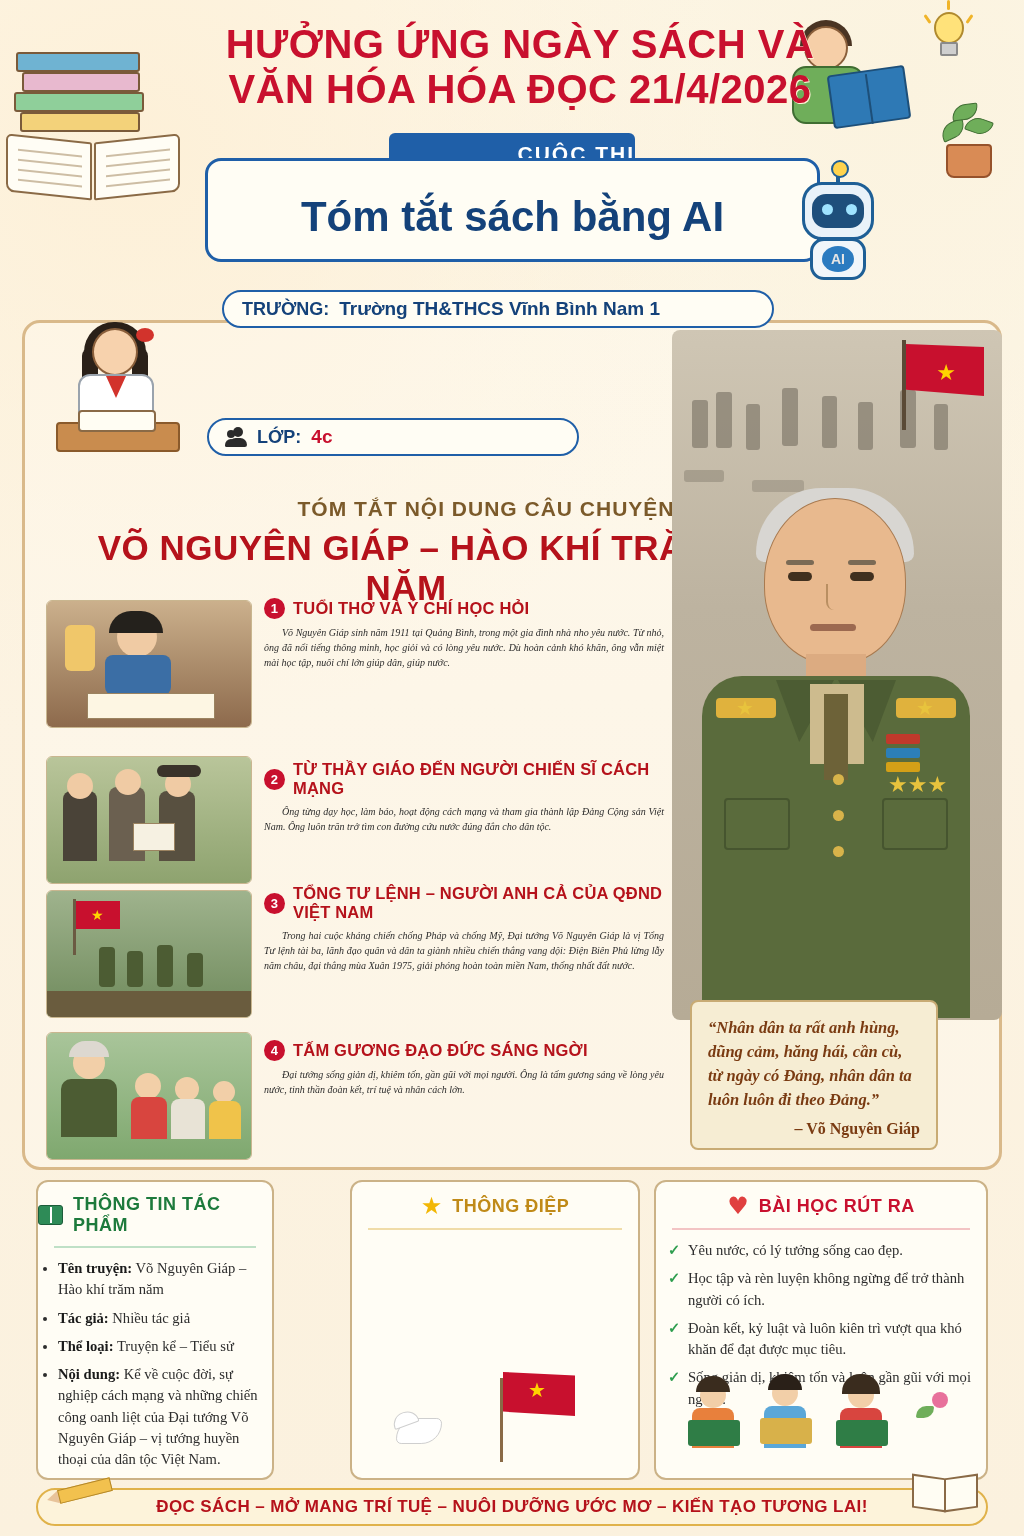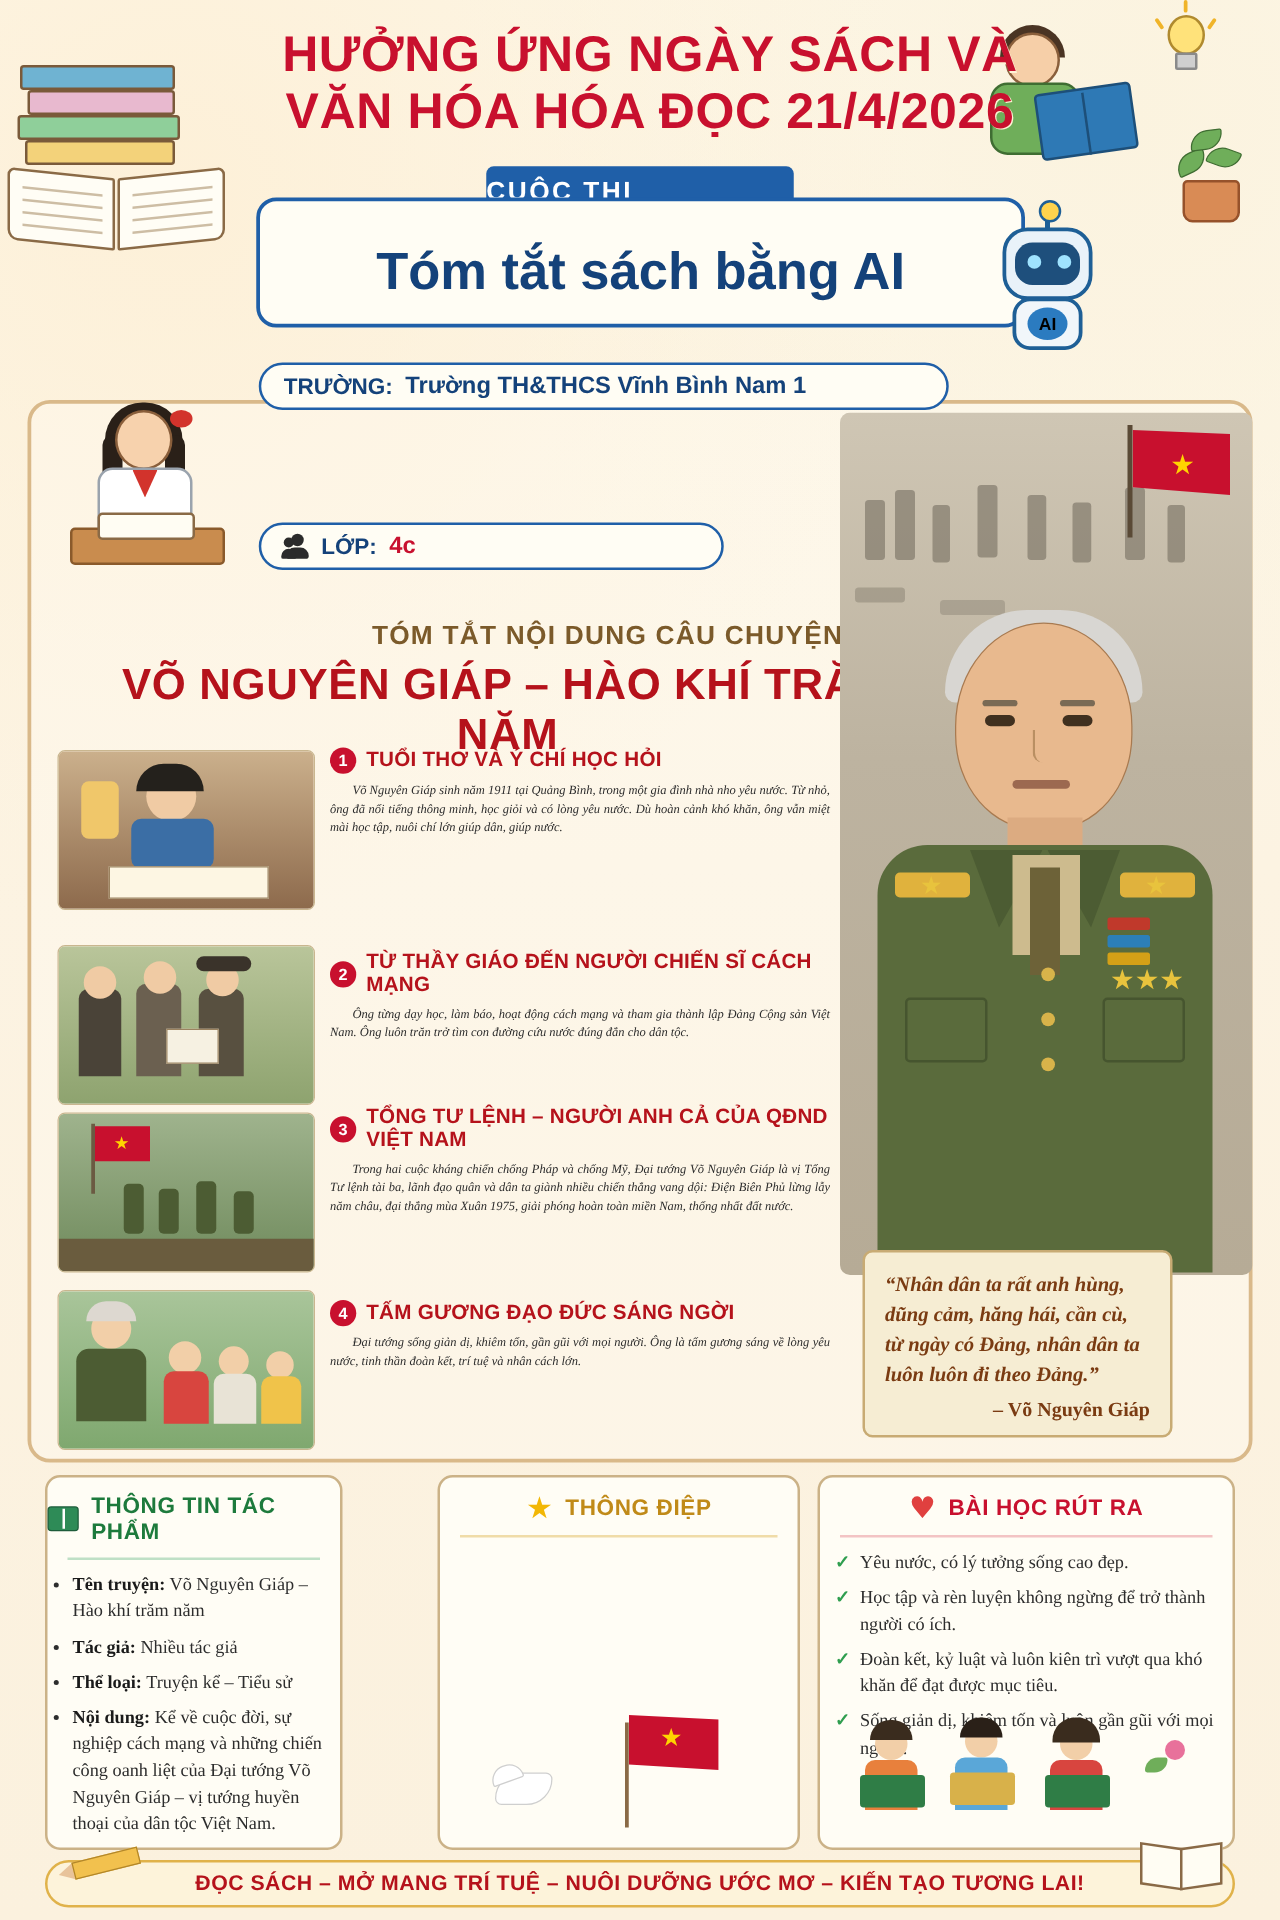--- a/index.html
+++ b/index.html
@@ -58,21 +58,21 @@
 
   .robot { position:absolute; left:786px; top:168px; width:110px; height:130px; }
   .rb-head { position:absolute; left:16px; top:14px; width:72px; height:58px; border-radius:20px;
      background:#e9f2f9; border:3px solid #1e5f96; }
   .rb-face { position:absolute; left:26px; top:26px; width:52px; height:34px; border-radius:14px;
      background:#1e4f7c; }
   .rb-eye { position:absolute; top:36px; width:11px; height:11px; border-radius:50%; background:#9fe3ff; }
   .rb-body { position:absolute; left:24px; top:70px; width:56px; height:42px; border-radius:14px;
      background:#f1f6fa; border:3px solid #1e5f96; }
   .rb-ai { position:absolute; left:36px; top:78px; width:32px; height:26px; border-radius:50%;
-     background:#2b7bc0; color:#000000; font-weight:bold; font-size:14px; text-align:center; line-height:26px;
+     background:#2b7bc0; color:#e5e5e5; font-weight:bold; font-size:14px; text-align:center; line-height:26px;
      font-family:"Liberation Sans", sans-serif; }
   .rb-ant { position:absolute; left:50px; top:0px; width:4px; height:16px; background:#1e5f96; }
   .rb-ant:after{ content:""; position:absolute; left:-5px; top:-8px; width:14px; height:14px;
      border-radius:50%; background:#ffd34d; border:2px solid #1e5f96;}
 
   .girl-write { position:absolute; left:38px; top:322px; width:160px; height:160px; }
   .gw-head { position:absolute; left:54px; top:6px; width:46px; height:48px; border-radius:50%;
      background:#f7d2ad; border:2px solid #8a5f3b; }
   .gw-hair { position:absolute; left:46px; top:0px; width:62px; height:34px; border-radius:30px 30px 4px 4px;
      background:#2a2018; }
@@ -92,39 +92,39 @@
   .title-main {
     position:absolute; left:180px; top:22px; width:680px; text-align:center;
     color:#c8102e; font-family:"Liberation Sans", sans-serif; font-weight:bold;
     font-size:40px; line-height:1.12; letter-spacing:.5px;
     text-shadow:1px 1px 0 #fff3d6;
   }
   .contest-tag {
     position:absolute; left:389px; top:133px; width:246px; height:42px;
     background:#1f5fa8; border-radius:6px; color:#fff;
     font-family:"Liberation Sans", sans-serif; font-weight:bold; font-size:21px;
-    letter-spacing:2px; display:flex; align-items:center; justify-content:flex-start;
+    letter-spacing:2px; display:flex; align-items:center; justify-content:flex-end;
   }
   .contest-tag:after{
     content:""; position:absolute; bottom:-13px; left:50%; transform:translateX(-50%);
     border-left:16px solid transparent; border-right:16px solid transparent;
     border-top:14px solid #1f5fa8;
   }
   .contest-box {
     position:absolute; left:205px; top:158px; width:615px; height:104px;
     background:#fffdf4; border:3px solid #1f5fa8; border-radius:16px;
     display:flex; align-items:center; justify-content:center;
   }
   .contest-box span {
     color:#14427a; font-family:"Liberation Sans", sans-serif; font-weight:bold; font-size:42px;
     padding-top:14px;
   }
   .field-row { position:absolute; display:flex; align-items:center; border:2px solid #1f5fa8;
      background:#fffdf4; border-radius:22px; padding:0 18px; height:38px; }
-  .field-school { left:207px; top:290px; width:552px;align-items:center; }
+  .field-school { left:222px; top:290px; width:552px;align-items:center; }
   .field-name  { left:207px; top:358px; width:452px; }
   .field-class { left:207px; top:418px; width:372px; }
   .fl { color:#14427a; font-family:"Liberation Sans", sans-serif; font-weight:bold; font-size:18px; }
   .fv { font-family:"Liberation Sans", sans-serif; font-weight:bold; font-size:19px; margin-left:10px; }
   .fv.blue { color:#14427a; }
   .fv.red { color:#c8102e; }
   .person-icon { width:22px; height:22px; margin-right:8px; position:relative; }
   .person-icon .h { position:absolute; left:6px; top:1px; width:10px; height:10px; border-radius:50%; background:#2b2b2b;}
   .person-icon .b { position:absolute; left:2px; top:12px; width:18px; height:9px; border-radius:9px 9px 3px 3px; background:#2b2b2b;}
   .group-icon .h2{ position:absolute; left:0px; top:4px; width:8px; height:8px; border-radius:50%; background:#2b2b2b;}

